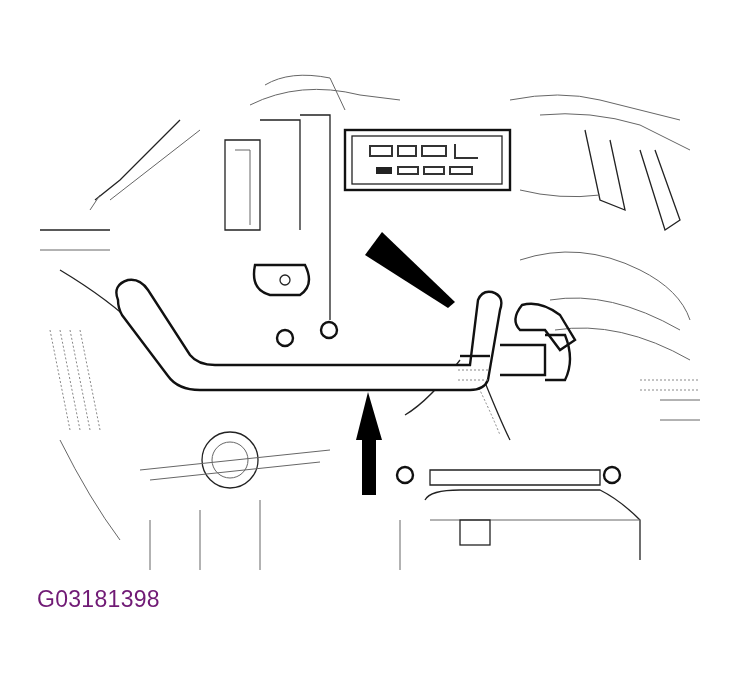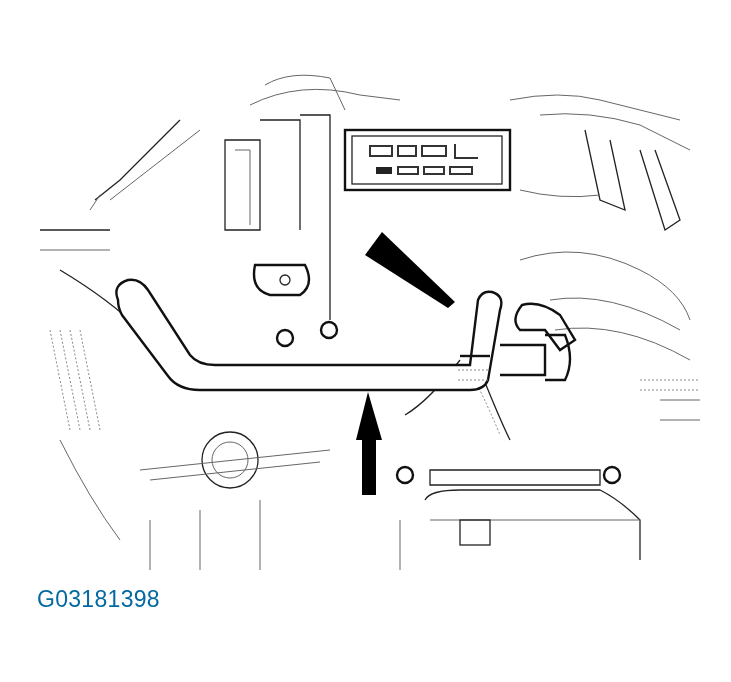--- a/index.html
+++ b/index.html
@@ -1,18 +1,18 @@
 <!DOCTYPE html>
 <html><head>
 <meta charset="utf-8">
 <style>
   html, body { margin: 0; padding: 0; background: #ffffff; }
   body { width: 731px; height: 682px; position: relative; overflow: hidden; font-family: "Liberation Sans", sans-serif; }
   #figure { position: absolute; left: 0; top: 0; width: 731px; height: 570px; }
-  #caption { position: absolute; left: 37px; top: 586px; font-size: 23px; font-weight: normal; color: #0369a1; letter-spacing: 0.3px; font-family: "Liberation Sans", sans-serif; }
+  #caption { position: absolute; left: 37px; top: 586px; font-size: 23px; font-weight: normal; color: #701a75; letter-spacing: 0.3px; font-family: "Liberation Sans", sans-serif; }
   .ln { fill: none; stroke: #222; stroke-width: 1.3; }
   .ln2 { fill: none; stroke: #111; stroke-width: 2.4; }
   .lt { fill: none; stroke: #666; stroke-width: 1; }
   .hatch { fill: none; stroke: #888; stroke-width: 1; stroke-dasharray: 2 2; }
   .fillw { fill: #fff; stroke: #111; stroke-width: 2.4; }
 </style>
 </head>
 <body>
 
 <svg id="figure" viewBox="0 0 731 570" xmlns="http://www.w3.org/2000/svg">

